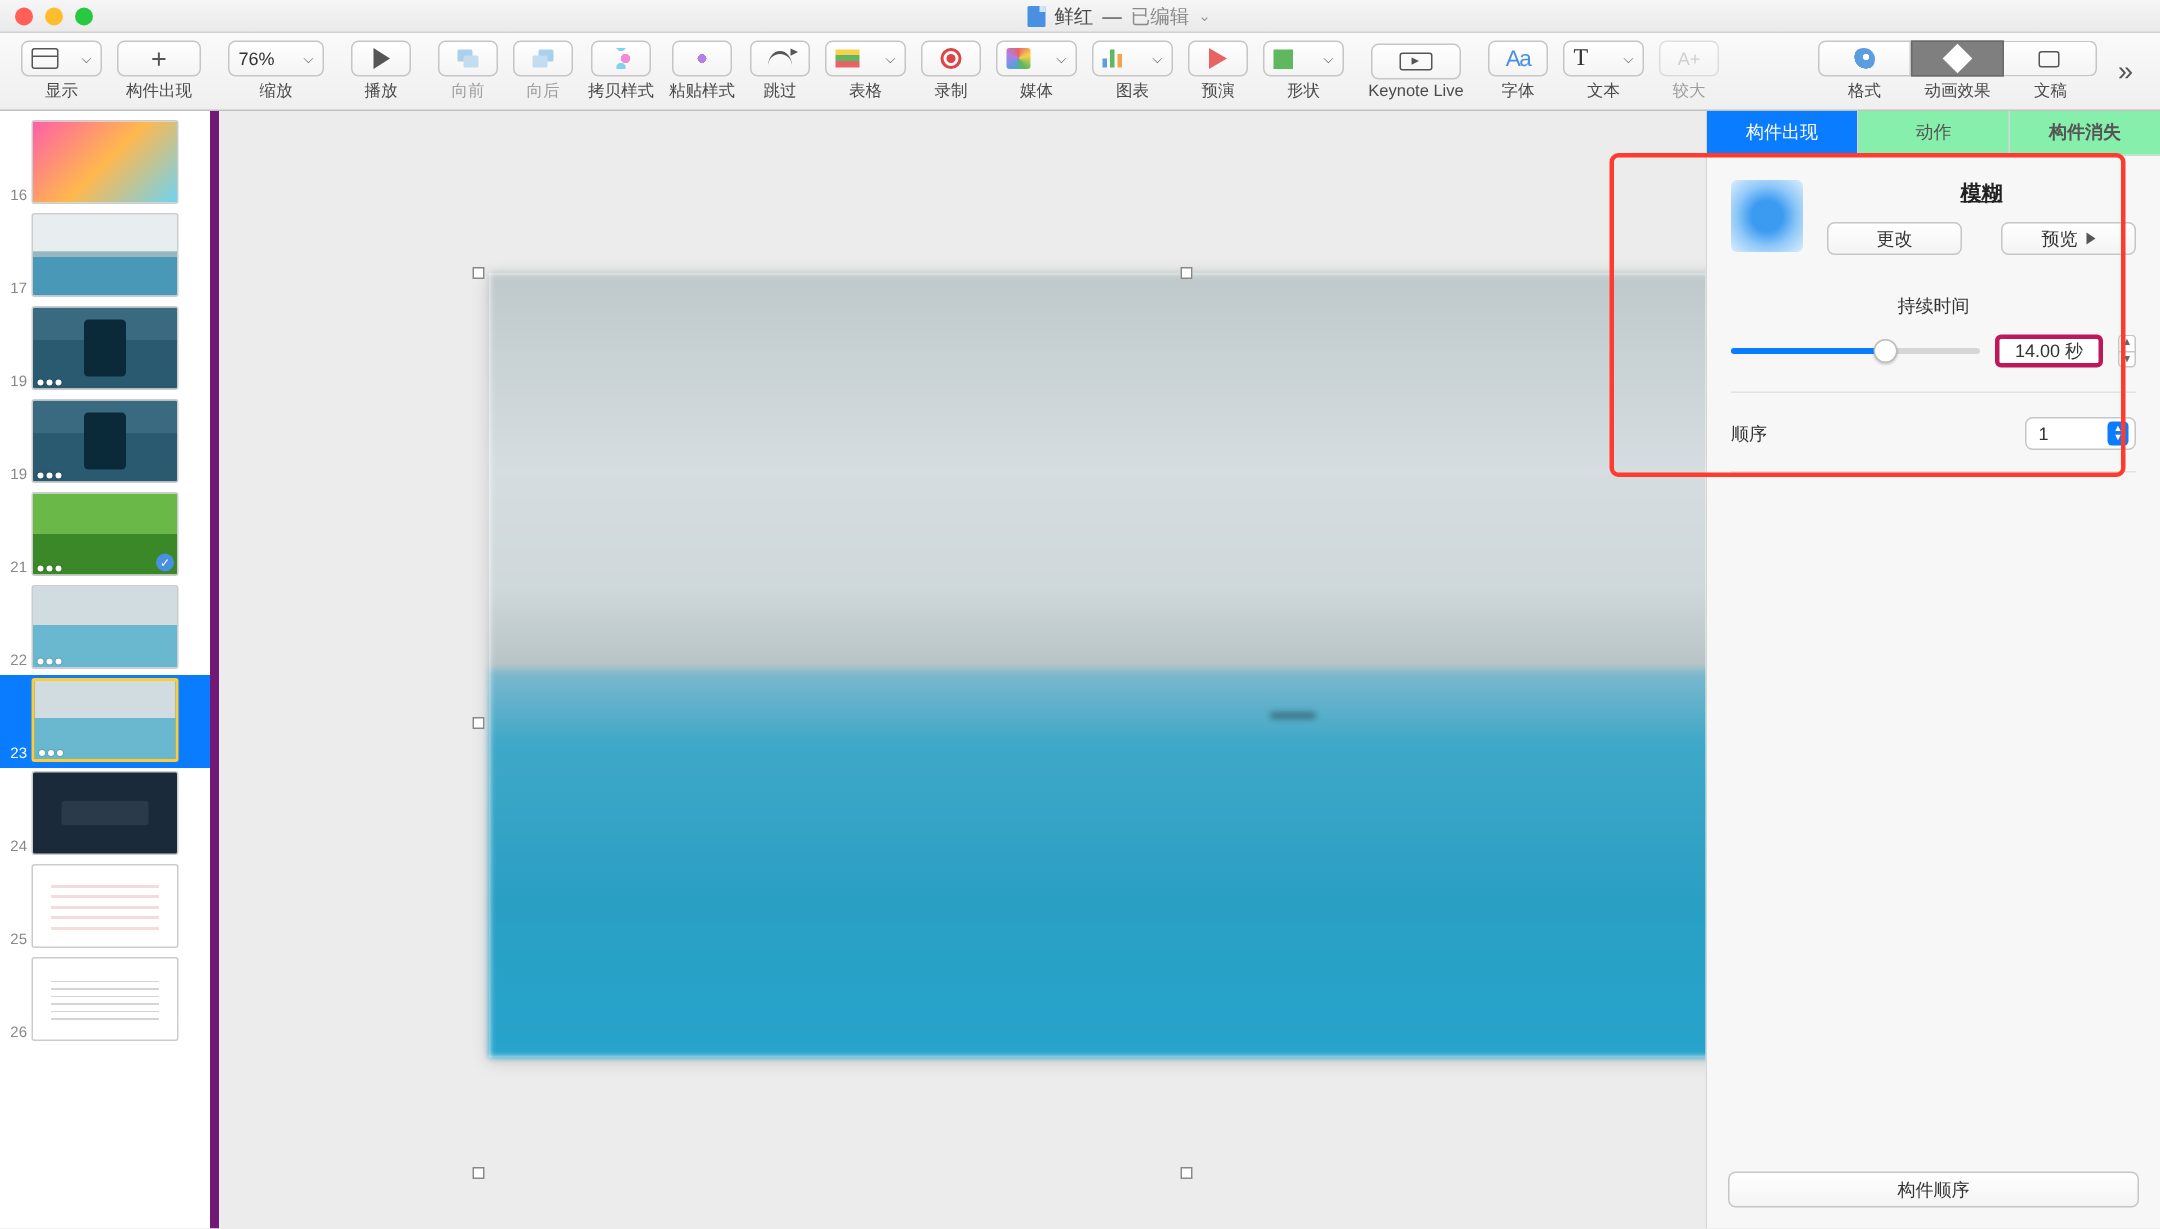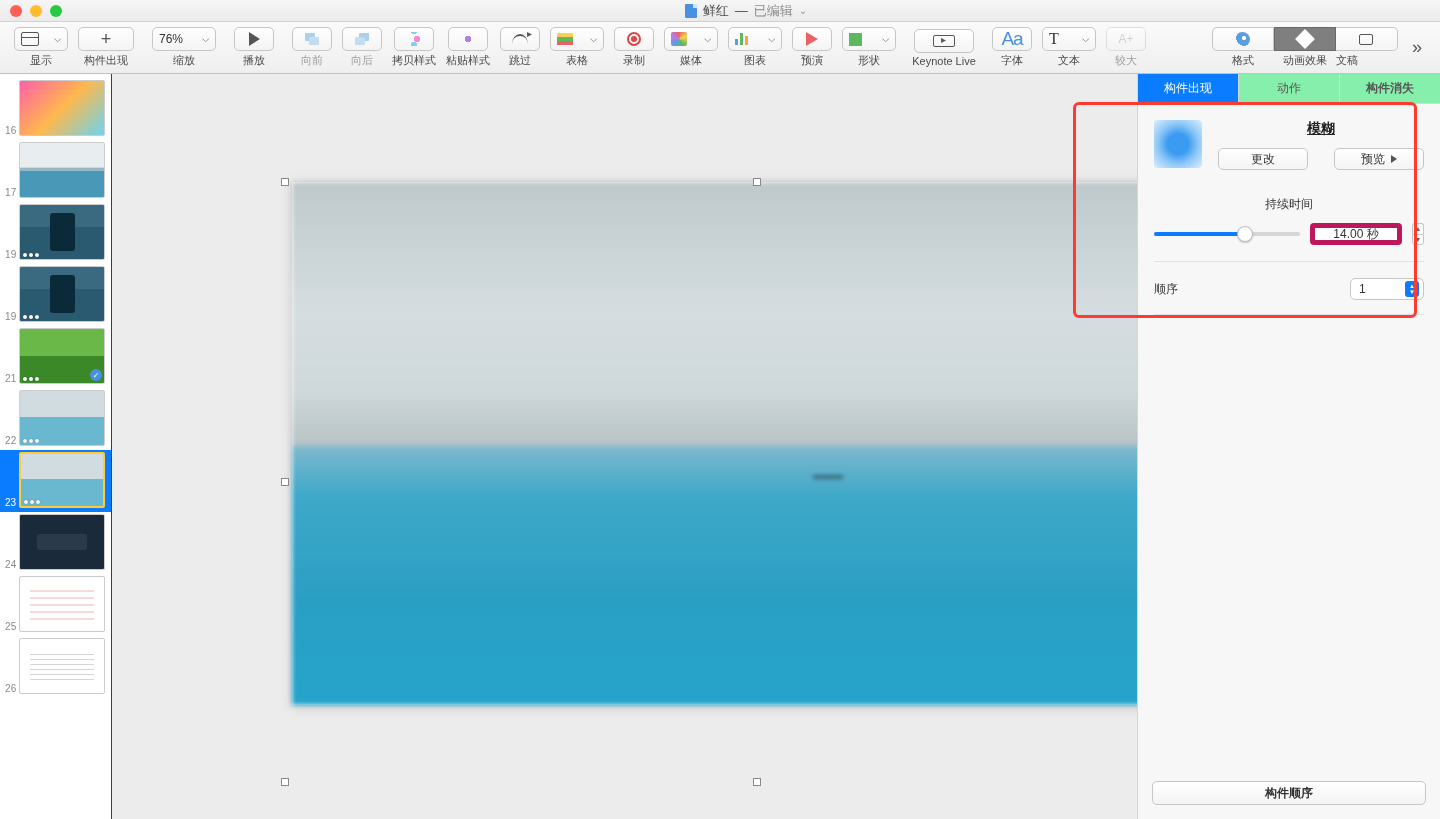--- a/index.html
+++ b/index.html
@@ -47,33 +47,33 @@
 .ico-table { width: 16px; height: 12px; background: linear-gradient(#f7d24c 33%, #5fb85f 33% 66%, #e86464 66%); }
 .ico-rec { width: 14px; height: 14px; border: 2px solid #d44; border-radius: 50%; position: relative; }
 .ico-rec::after { content: ''; position: absolute; inset: 2px; background: #d44; border-radius: 50%; }
 .ico-media { width: 16px; height: 14px; background: conic-gradient(#e86464,#f7d24c,#5fb85f,#5a9ee0,#b07fe8,#e86464); border-radius: 2px; }
 .ico-chart { width: 16px; height: 12px; display: flex; align-items: flex-end; gap: 2px; }
 .ico-chart span { width: 3px; } .ico-chart span:nth-child(1){height:6px;background:#5a9ee0;} .ico-chart span:nth-child(2){height:12px;background:#5fb85f;} .ico-chart span:nth-child(3){height:9px;background:#f7a24c;}
 .ico-preview { width: 0; height: 0; border-left: 12px solid #e86464; border-top: 7px solid transparent; border-bottom: 7px solid transparent; }
 .ico-shape { width: 13px; height: 13px; background: #5fb85f; }
 .ico-live { width: 22px; height: 12px; border: 1.5px solid #555; border-radius: 2px; position: relative; }
 .ico-live::after { content: '▸'; position: absolute; left: 7px; top: -2px; font-size: 10px; color: #555; }
-.ico-font { font-size: 19px; color: #4a90e2; letter-spacing: -1px; }
+.ico-font { font-size: 15px; color: #4a90e2; letter-spacing: -1px; }
 .ico-text { font-size: 16px; color: #333; font-family: Georgia, serif; }
 .ico-bigger { font-size: 12px; color: #aaa; }
 .ico-format { width: 15px; height: 15px; background: radial-gradient(circle at 60% 40%, #fff 15%, #5a9ee0 18% 60%, transparent 62%); border-radius: 50%; }
 .ico-anim { width: 14px; height: 14px; background: #fff; transform: rotate(45deg); }
 .ico-doc { width: 14px; height: 11px; border: 1.5px solid #555; border-radius: 2px; }
 .ico-dd { font-size: 9px; color: #666; margin-left: 4px; }
 
 
 .main { display: flex; height: calc(100% - 74px); }
 
 
-.slides { width: 112px; background: #fff; border-right: 1px solid #701a75; overflow-y: auto; padding: 4px 0; }
+.slides { width: 146px; background: #fff; border-right: 6px solid #701a75; overflow-y: auto; padding: 4px 0; }
 .slides::-webkit-scrollbar { width: 14px; } .slides::-webkit-scrollbar-thumb { background: #c3c3c3; border-radius: 7px; border: 3px solid #fff; }
 .slide-item { display: flex; align-items: flex-end; padding: 2px 6px 4px 4px; gap: 3px; position: relative; }
 .slide-item.selected { background: #0a7cff; }
 .slide-num { font-size: 10px; color: #888; width: 14px; text-align: right; }
 .slide-item.selected .slide-num { color: #fff; }
 .thumb { width: 98px; height: 56px; border: 1px solid #ccc; border-radius: 2px; background: #fff; position: relative; overflow: hidden; }
 .slide-item.selected .thumb { border: 2px solid #ffcc33; }
 .thumb-dots { position: absolute; bottom: 2px; left: 3px; display: flex; gap: 2px; }
 .thumb-dots span { width: 4px; height: 4px; background: #fff; border-radius: 50%; box-shadow: 0 0 1px rgba(0,0,0,0.5); }
 .thumb-badge { position: absolute; bottom: 2px; right: 2px; width: 12px; height: 12px; border-radius: 50%; display: flex; align-items: center; justify-content: center; font-size: 8px; color: #fff; }
@@ -120,31 +120,31 @@
 .effect-btns { display: flex; gap: 26px; }
 .eff-btn { flex: 1; height: 22px; background: linear-gradient(#fff,#f4f4f4); border: 1px solid #c6c6c6; border-radius: 5px; font-size: 12px; color: #333; display: flex; align-items: center; justify-content: center; gap: 6px; }
 .play-tri { width: 0; height: 0; border-left: 6px solid #555; border-top: 4px solid transparent; border-bottom: 4px solid transparent; }
 
 .ctrl-row { margin-bottom: 16px; border-bottom: 1px solid #e2e2e2; padding-bottom: 16px; }
 .ctrl-label { font-size: 12px; color: #333; margin-bottom: 10px; }
 .ctrl-inline { display: flex; align-items: center; gap: 10px; }
 .slider { flex: 1; height: 4px; background: #d6d6d6; border-radius: 2px; position: relative; }
 .slider-fill { position: absolute; left: 0; top: 0; height: 100%; background: #0a7cff; border-radius: 2px; }
 .slider-knob { position: absolute; top: -6px; width: 16px; height: 16px; background: #fff; border: 1px solid #bbb; border-radius: 50%; box-shadow: 0 1px 2px rgba(0,0,0,0.2); }
-.num-field { width: 92px; height: 22px; border: 5px solid #be185d; border-radius: 4px; background: #fff; font-size: 12px; display: flex; align-items: center; justify-content: center; color: #333; }
+.num-field { width: 72px; height: 22px; border: 3px solid #be185d; border-radius: 4px; background: #fff; font-size: 12px; display: flex; align-items: center; justify-content: center; color: #333; }
 .stepper { width: 12px; height: 22px; display: flex; flex-direction: column; }
 .stepper span { flex:1; font-size: 7px; color: #666; display:flex; align-items:center; justify-content:center; border:1px solid #c6c6c6; background:#fff; }
 .stepper span:first-child { border-radius: 3px 3px 0 0; border-bottom: none; }
 .stepper span:last-child { border-radius: 0 0 3px 3px; }
 
 .order-row { display: flex; align-items: center; justify-content: space-between; padding-bottom: 14px; border-bottom: 1px solid #e2e2e2; }
 .select { width: 74px; height: 22px; background: #fff; border: 1px solid #c6c6c6; border-radius: 5px; display: flex; align-items: center; padding: 0 4px 0 8px; font-size: 12px; color: #333; }
 .select-arrow { margin-left: auto; width: 14px; height: 16px; background: #0a7cff; border-radius: 3px; display: flex; flex-direction: column; align-items: center; justify-content: center; color: #fff; font-size: 6px; line-height: 6px; }
 
-.insp-footer { padding: 14px; font-weight: bold; }
+.insp-footer { padding: 14px; }
 .footer-btn { width: 100%; height: 24px; background: linear-gradient(#fff,#f4f4f4); border: 1px solid #c6c6c6; border-radius: 5px; font-size: 12px; color: #333; display: flex; align-items: center; justify-content: center; }
 </style>
 </head>
 <body>
 
 <div class="titlebar">
   <div class="traffic">
     <span class="tl-close"></span>
     <span class="tl-min"></span>
     <span class="tl-max"></span>
@@ -293,21 +293,21 @@
       <div class="tb-btn active">
           <span class="ico ico-anim"></span>
         </div>
       <div class="tb-btn">
           <span class="ico ico-doc"></span>
         </div>
     </div>
     <div style="display:flex;gap:0">
       <span class="tb-label" style="width:62px;text-align:center">格式</span>
       <span class="tb-label" style="width:62px;text-align:center">动画效果</span>
-      <span class="tb-label" style="width:62px;">文稿</span>
+      <span class="tb-label" style="width:62px;text-align:center">文稿</span>
     </div>
   </div>
   <div class="tb-more">»</div>
 </div>
 
 <div class="main">
 
   <div class="slides" id="slides-container">
       <div class="slide-item">
         <span class="slide-num">16</span>

